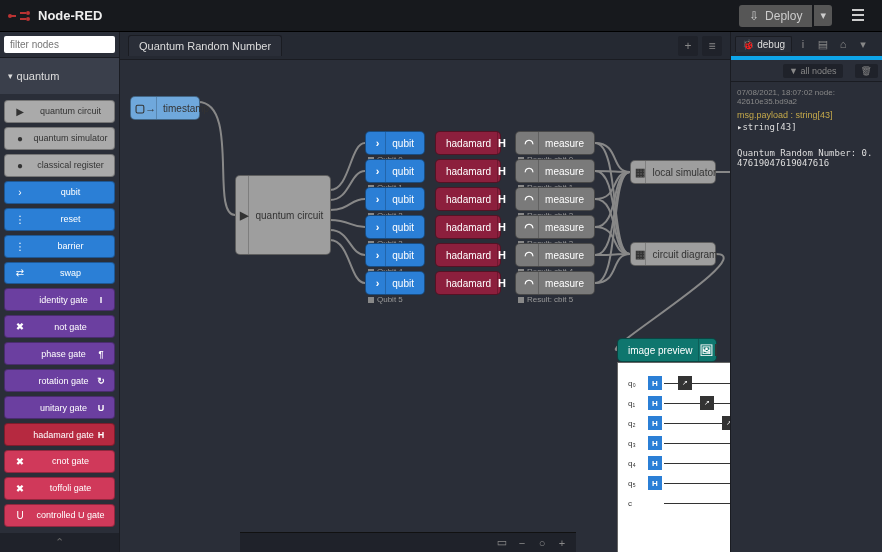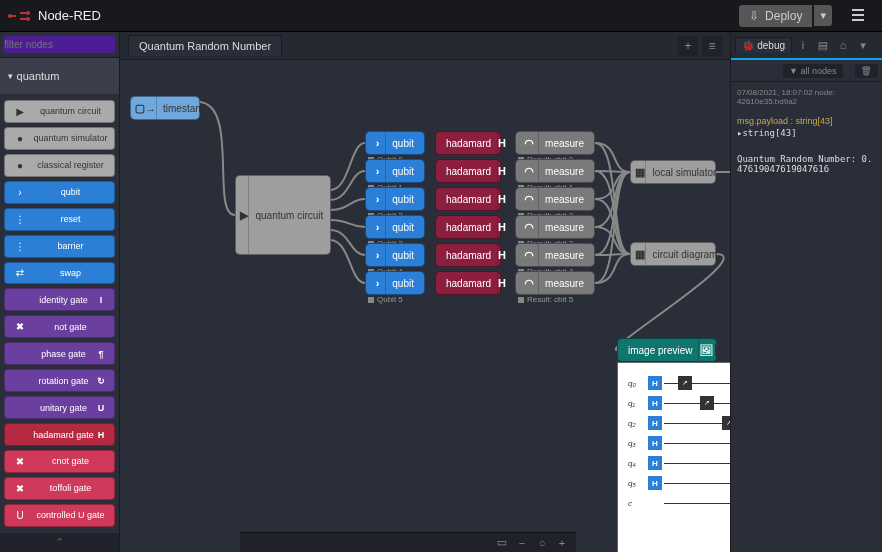--- a/index.html
+++ b/index.html
@@ -1,30 +1,30 @@
 <!DOCTYPE html>
 <html><head>
 <meta charset="utf-8">
 <style>
 *{box-sizing:border-box;margin:0;padding:0;font-family:Helvetica,Arial,sans-serif}
 body{background:#2a2e38;color:#ccc;font-size:11px;width:882px;height:552px;overflow:hidden;position:relative}
 .header{height:32px;background:#17191d;display:flex;align-items:center;padding:0 8px;border-bottom:1px solid #000}
 .logo-wrap{display:flex;align-items:center;gap:6px}
 .logo-icon{width:24px;height:16px;display:flex;align-items:center}
 .logo-icon svg{width:24px;height:12px}
-.app-title{color:#eee;font-size:13px;font-weight:400}
+.app-title{color:#eee;font-size:13px;font-weight:700}
 .header-right{margin-left:auto;display:flex;align-items:center;gap:2px}
 .deploy-btn{background:#565656;color:#ccc;padding:4px 10px;border-radius:3px 0 0 3px;font-size:12px;display:flex;align-items:center;gap:6px;cursor:pointer}
 .deploy-drop{background:#565656;padding:4px 6px;border-radius:0 3px 3px 0;cursor:pointer}
 .hamburger{padding:4px 8px;cursor:pointer;margin-left:8px}
 .hamburger svg{width:16px;height:16px}
 .main{display:flex;height:calc(100% - 32px)}
 .palette{width:120px;background:#2a2e38;border-right:1px solid #1a1c22;display:flex;flex-direction:column}
 .filter-box{padding:4px;border-bottom:1px solid #1a1c22}
-.filter-input{width:100%;background:#4c1d95;border:none;color:#888;padding:3px 0;font-size:10px;border-radius:2px}
+.filter-input{width:100%;background:#ffffff;border:none;color:#888;padding:3px 6px;font-size:10px;border-radius:2px}
 .cat-header{background:#3a3f4b;padding:12px 8px;font-size:11px;color:#ddd;cursor:pointer;display:flex;align-items:center}
 .cat-header::before{content:"▾";margin-right:4px;font-size:9px}
 .palette-nodes{padding:6px 4px;display:flex;flex-direction:column;gap:4px;overflow-y:auto}
 .pnode{height:24px;border-radius:4px;display:flex;align-items:center;font-size:9px;color:#fff;position:relative;padding:0 6px;cursor:grab;border:1px solid rgba(0,0,0,0.3)}
 .pnode .picon{width:18px;height:18px;display:flex;align-items:center;justify-content:center;margin-right:4px;font-size:10px}
 .pnode.grey{background:#aaa;color:#333}
 .pnode.blue{background:#2b7fd6}
 .pnode.purple{background:#6b3fa0}
 .pnode.red{background:#b62940}
 .pnode.pink{background:#d0395a}
@@ -46,35 +46,35 @@
 .status-dot::before{content:"";width:6px;height:6px;background:#888;display:inline-block}
 .fnode.grey{background:#9e9e9e;color:#333}
 .fnode.lblue{background:#6fa8dc;color:#333}
 .fnode.blue{background:#2b7fd6}
 .fnode.maroon{background:#8c1f3d}
 .fnode.dgrey{background:#7a7a7a;color:#fff}
 .fnode.green{background:#0f766e}
 .imgprev{position:absolute;background:#fff;border:1px solid #666}
 .circuit{position:relative;width:100%;height:100%;padding:10px}
 .qrow{display:flex;align-items:center;height:20px;position:relative}
-.qlbl{width:20px;font-size:8px;color:#333;font-style:italic}
+.qlbl{width:20px;font-size:8px;color:#333;}
 .hgate{width:14px;height:14px;background:#2b7fd6;color:#fff;display:flex;align-items:center;justify-content:center;font-size:8px;font-weight:bold;margin-right:2px}
 .mgate{width:14px;height:14px;background:#333;color:#fff;display:flex;align-items:center;justify-content:center;font-size:7px;position:absolute}
 .wire{position:absolute;height:1px;background:#333;left:36px;right:6px;top:50%}
 .sidebar{width:152px;background:#2a2e38;border-left:1px solid #1a1c22;display:flex;flex-direction:column}
-.side-tabs{height:28px;background:#252932;display:flex;align-items:center;border-bottom:2px solid #0ea5e9;padding:0 4px;gap:2px}
+.side-tabs{height:28px;background:#252932;display:flex;align-items:center;border-bottom:4px solid #0ea5e9;padding:0 4px;gap:2px}
 .side-tab{padding:2px 6px;font-size:10px;cursor:pointer;color:#999}
 .side-tab.active{background:#2a2e38;color:#ddd;border-radius:2px 2px 0 0;border:1px solid #1a1c22;border-bottom:none}
 .side-ic{width:18px;text-align:center;cursor:pointer;color:#888;font-size:11px}
 .side-toolbar{height:22px;display:flex;align-items:center;justify-content:flex-end;padding:0 4px;gap:12px;border-bottom:1px solid #1a1c22}
 .side-tbtn{font-size:9px;color:#888;padding:2px 6px;background:#1f222a;border-radius:2px;cursor:pointer}
 .debug-body{padding:6px;font-size:9px;overflow:auto}
 .debug-meta{color:#888;font-size:8px}
 .debug-src{color:#888;font-size:8px}
-.debug-path{color:#c5a94a;font-size:9px;margin-top:10px}
+.debug-path{color:#c5a94a;font-size:9px;margin-top:4px}
 .debug-type{color:#ddd;margin-top:2px;font-family:monospace}
 .debug-val{color:#ddd;font-family:monospace;margin-top:16px;white-space:pre-wrap;word-break:break-all}
 .footer{position:absolute;bottom:0;right:154px;height:20px;background:#1f222a;display:flex;align-items:center;gap:4px;padding:0 6px;border-top:1px solid #111;left:120px;justify-content:flex-end}
 .footer .fb{width:16px;height:16px;display:flex;align-items:center;justify-content:center;color:#888;cursor:pointer;font-size:11px}
 svg.wires{position:absolute;inset:0;width:100%;height:100%;pointer-events:none}
 svg.wires path{stroke:#888;stroke-width:2;fill:none}
 </style>
 </head>
 <body>
 

